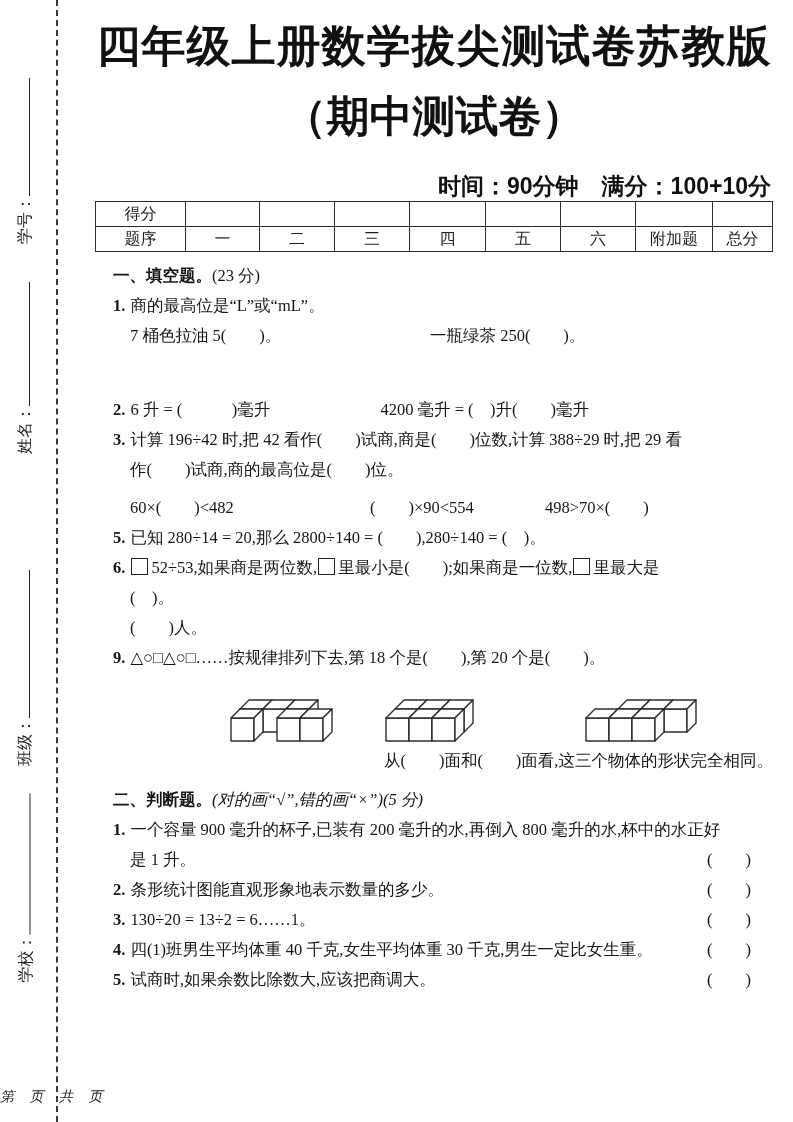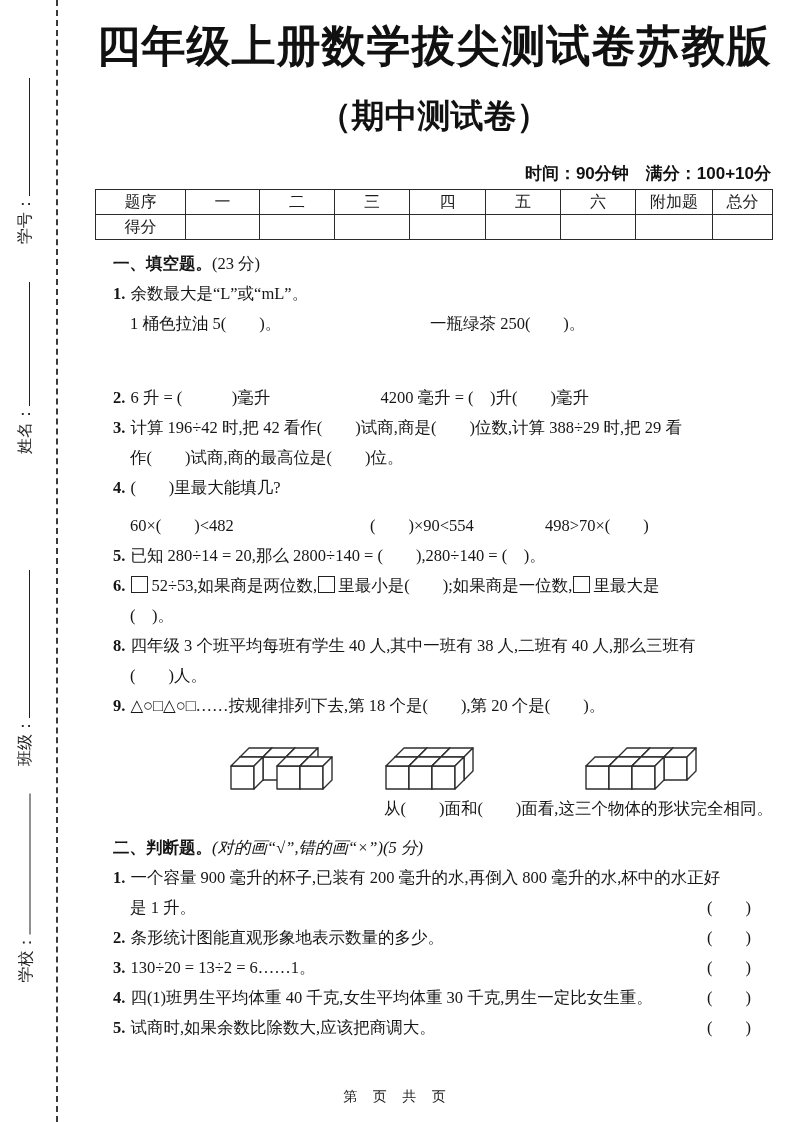--- a/index.html
+++ b/index.html
@@ -25,25 +25,25 @@
   .f4{left:-72px;top:873px;width:195px;}
   .f4 .sf-line{width:141px;}
 
   
   .main{position:absolute;left:95px;top:0;width:678px;}
   .title{
     margin:20px 0 0 0;text-align:center;font-size:44px;line-height:52px;font-weight:700;
     font-family:"Liberation Sans","DejaVu Sans",sans-serif;letter-spacing:1px;color:#111;
   }
   .subtitle{
-    margin-top:24px;text-align:center;font-size:33px;line-height:40px;font-weight:700;
+    margin-top:24px;text-align:center;font-size:43px;line-height:40px;font-weight:700;
     font-family:"Liberation Sans","DejaVu Sans",sans-serif;color:#111;
   }
   .meta{
-    margin-top:28px;text-align:right;font-size:17px;line-height:20px;font-weight:700;
+    margin-top:40px;text-align:right;font-size:23px;line-height:20px;font-weight:700;
     font-family:"Liberation Sans","DejaVu Sans",sans-serif;color:#111;padding-right:2px;
   }
   table.score{width:678px;border-collapse:collapse;table-layout:fixed;margin-top:5px;}
   table.score td{
     border:1.6px solid #2b2b2b;height:24px;text-align:center;vertical-align:middle;
     font-size:16px;padding:0 2px;color:#1c1c1c;
   }
 
   
   .content{padding-left:18px;font-size:16.5px;line-height:30px;color:#161616;}
@@ -68,22 +68,22 @@
   
   .cubes{display:flex;align-items:flex-end;margin:5px 0 0 0;height:68px;}
   .cubes svg{display:block;}
   .fig1{margin-left:115px;}
   .fig2{margin-left:45px;}
   .fig3{margin-left:90px;}
   .cubepoly{fill:#ffffff;stroke:#2e2e2e;stroke-width:1.4;stroke-linejoin:round;}
   .caption{padding-left:40px;white-space:nowrap;text-align:right;}
 
   .footer{
-    position:absolute;left:0;right:2px;bottom:16px;text-align:center;
-    font-size:14px;color:#222;word-spacing:8px;letter-spacing:2px;
+    position:absolute;left:0;right:2px;bottom:16px;
+    font-size:14px;color:#222;word-spacing:8px;letter-spacing:2px;font-style:italic;
   }
 </style>
 </head>
 <body>
 
 <div class="page">
 
   <div class="seal-line"></div>
 
   <div class="side-field f1">
@@ -116,90 +116,84 @@
           <col style="width:75px">
           <col style="width:75px">
         <col style="width:76px">
           <col style="width:75px">
           <col style="width:75px">
           <col style="width:77px">
           <col style="width:60px">
       </colgroup>
       <tbody>
           <tr>
+        <td>得分</td>
+        <td></td>
+        <td></td>
+        <td></td>
+        <td></td>
+        <td></td>
+        <td></td>
+        <td></td>
+        <td></td>
+      </tr>
+      <tr>
         <td>题序</td>
         <td>一</td>
         <td>二</td>
         <td>三</td>
         <td>四</td>
         <td>五</td>
         <td>六</td>
         <td>附加题</td>
         <td>总分</td>
       </tr>
-      <tr>
-        <td>得分</td>
-        <td></td>
-        <td></td>
-        <td></td>
-        <td></td>
-        <td></td>
-        <td></td>
-        <td></td>
-        <td></td>
-      </tr>
     </tbody>
       </table>
 
     <div class="content">
 
       <div class="sec">
         <span>一、填空题。</span><span class="pts">(23 分)</span>
       </div>
 
       <div class="q">
-        <span class="num">1.</span><span>余数最大是“L”或“mL”。</span>
+        <span class="num">1.</span><span>商的最高位是“L”或“mL”。</span>
       </div>
       <div class="q subline">
-        <span class="w300">1 桶色拉油 5(　　)。</span><span>一瓶绿茶 250(　　)。</span>
+        <span class="w300">7 桶色拉油 5(　　)。</span><span>一瓶绿茶 250(　　)。</span>
       </div>
 
       <div class="q">
         <span class="num">2.</span><span class="w255">6 升 = (　　　)毫升</span><span>4200 毫升 = (　)升(　　)毫升</span>
       </div>
 
       <div class="q">
         <span class="num">3.</span><span>计算 196÷42 时,把 42 看作(　　)试商,商是(　　)位数,计算 388÷29 时,把 29 看</span>
       </div>
       <div class="q cont">
         <span>作(　　)试商,商的最高位是(　　)位。</span>
       </div>
 
-      <div class="q">
-        <span class="num">4.</span><span>(　　)里最大能填几?</span>
-      </div>
       <div class="q subline">
         <span class="i1">60×(　　)&lt;482</span><span class="i2">(　　)×90&lt;554</span><span>498&gt;70×(　　)</span>
       </div>
 
       <div class="q">
         <span class="num">5.</span><span>已知 280÷14 = 20,那么 2800÷140 = (　　),280÷140 = (　)。</span>
       </div>
 
       <div class="q">
         <span class="num">6.</span><span class="sqbox"></span><span>52÷53,如果商是两位数,</span><span class="sqbox"></span><span>里最小是(　　);如果商是一位数,</span><span class="sqbox"></span><span>里最大是</span>
       </div>
       <div class="q cont">
         <span>(　)。</span>
       </div>
 
 
-      <div class="q">
-        <span class="num">8.</span><span>四年级 3 个班平均每班有学生 40 人,其中一班有 38 人,二班有 40 人,那么三班有</span>
-      </div>
       <div class="q cont">
         <span>(　　)人。</span>
       </div>
 
       <div class="q">
         <span class="num">9.</span><span>△○□△○□……按规律排列下去,第 18 个是(　　),第 20 个是(　　)。</span>
       </div>
 
 
       <div class="cubes">

